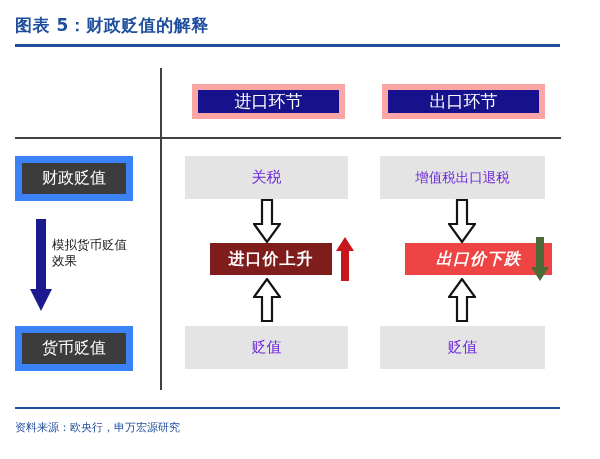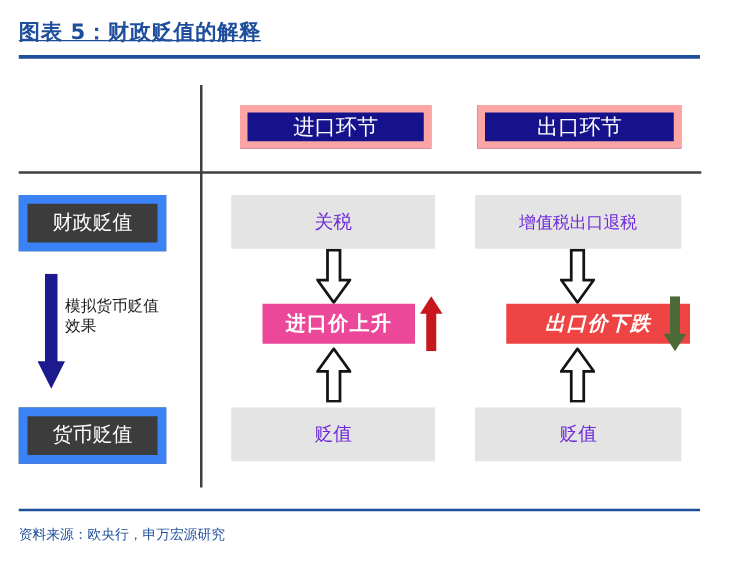--- a/index.html
+++ b/index.html
@@ -9,21 +9,21 @@
     font-family:"DejaVu Sans","Liberation Sans",sans-serif;
     overflow:hidden;
     position:relative;
   }
   .page{position:absolute;left:0;top:0;width:600px;height:459px;}
 
   
   .title{
     position:absolute;left:15px;top:14px;
     font-size:17px;font-weight:bold;color:#1F4E9C;
-    letter-spacing:0.5px;white-space:nowrap;text-decoration:underline;
+    letter-spacing:0.5px;white-space:nowrap;
   }
   .title-rule{
     position:absolute;left:15px;top:44px;width:545px;height:3px;
     background:#1F4E9C;
   }
 
   
   .v-divider{
     position:absolute;left:160px;top:68px;width:2px;height:322px;
     background:#404040;
@@ -79,21 +79,21 @@
   .gbox-imp-bot{left:185px;top:326px;width:163px;}
   .gbox-exp-bot{left:380px;top:326px;width:165px;}
 
   
   .result{
     position:absolute;height:32px;
     color:#ffffff;font-size:16px;font-weight:bold;
     display:flex;align-items:center;justify-content:center;
     letter-spacing:1px;
   }
-  .result-red{left:210px;top:243px;width:122px;background:#ec4899;}
+  .result-red{left:210px;top:243px;width:122px;background:#7f1d1d;}
   .result-green{left:405px;top:243px;width:147px;background:#ef4444;font-style:italic;}
 
   
   .oarrow{position:absolute;width:28px;height:44px;}
   .oarrow-imp-down{left:253px;top:199px;}
   .oarrow-imp-up{left:253px;top:278px;}
   .oarrow-exp-down{left:448px;top:199px;}
   .oarrow-exp-up{left:448px;top:278px;}
 
   

